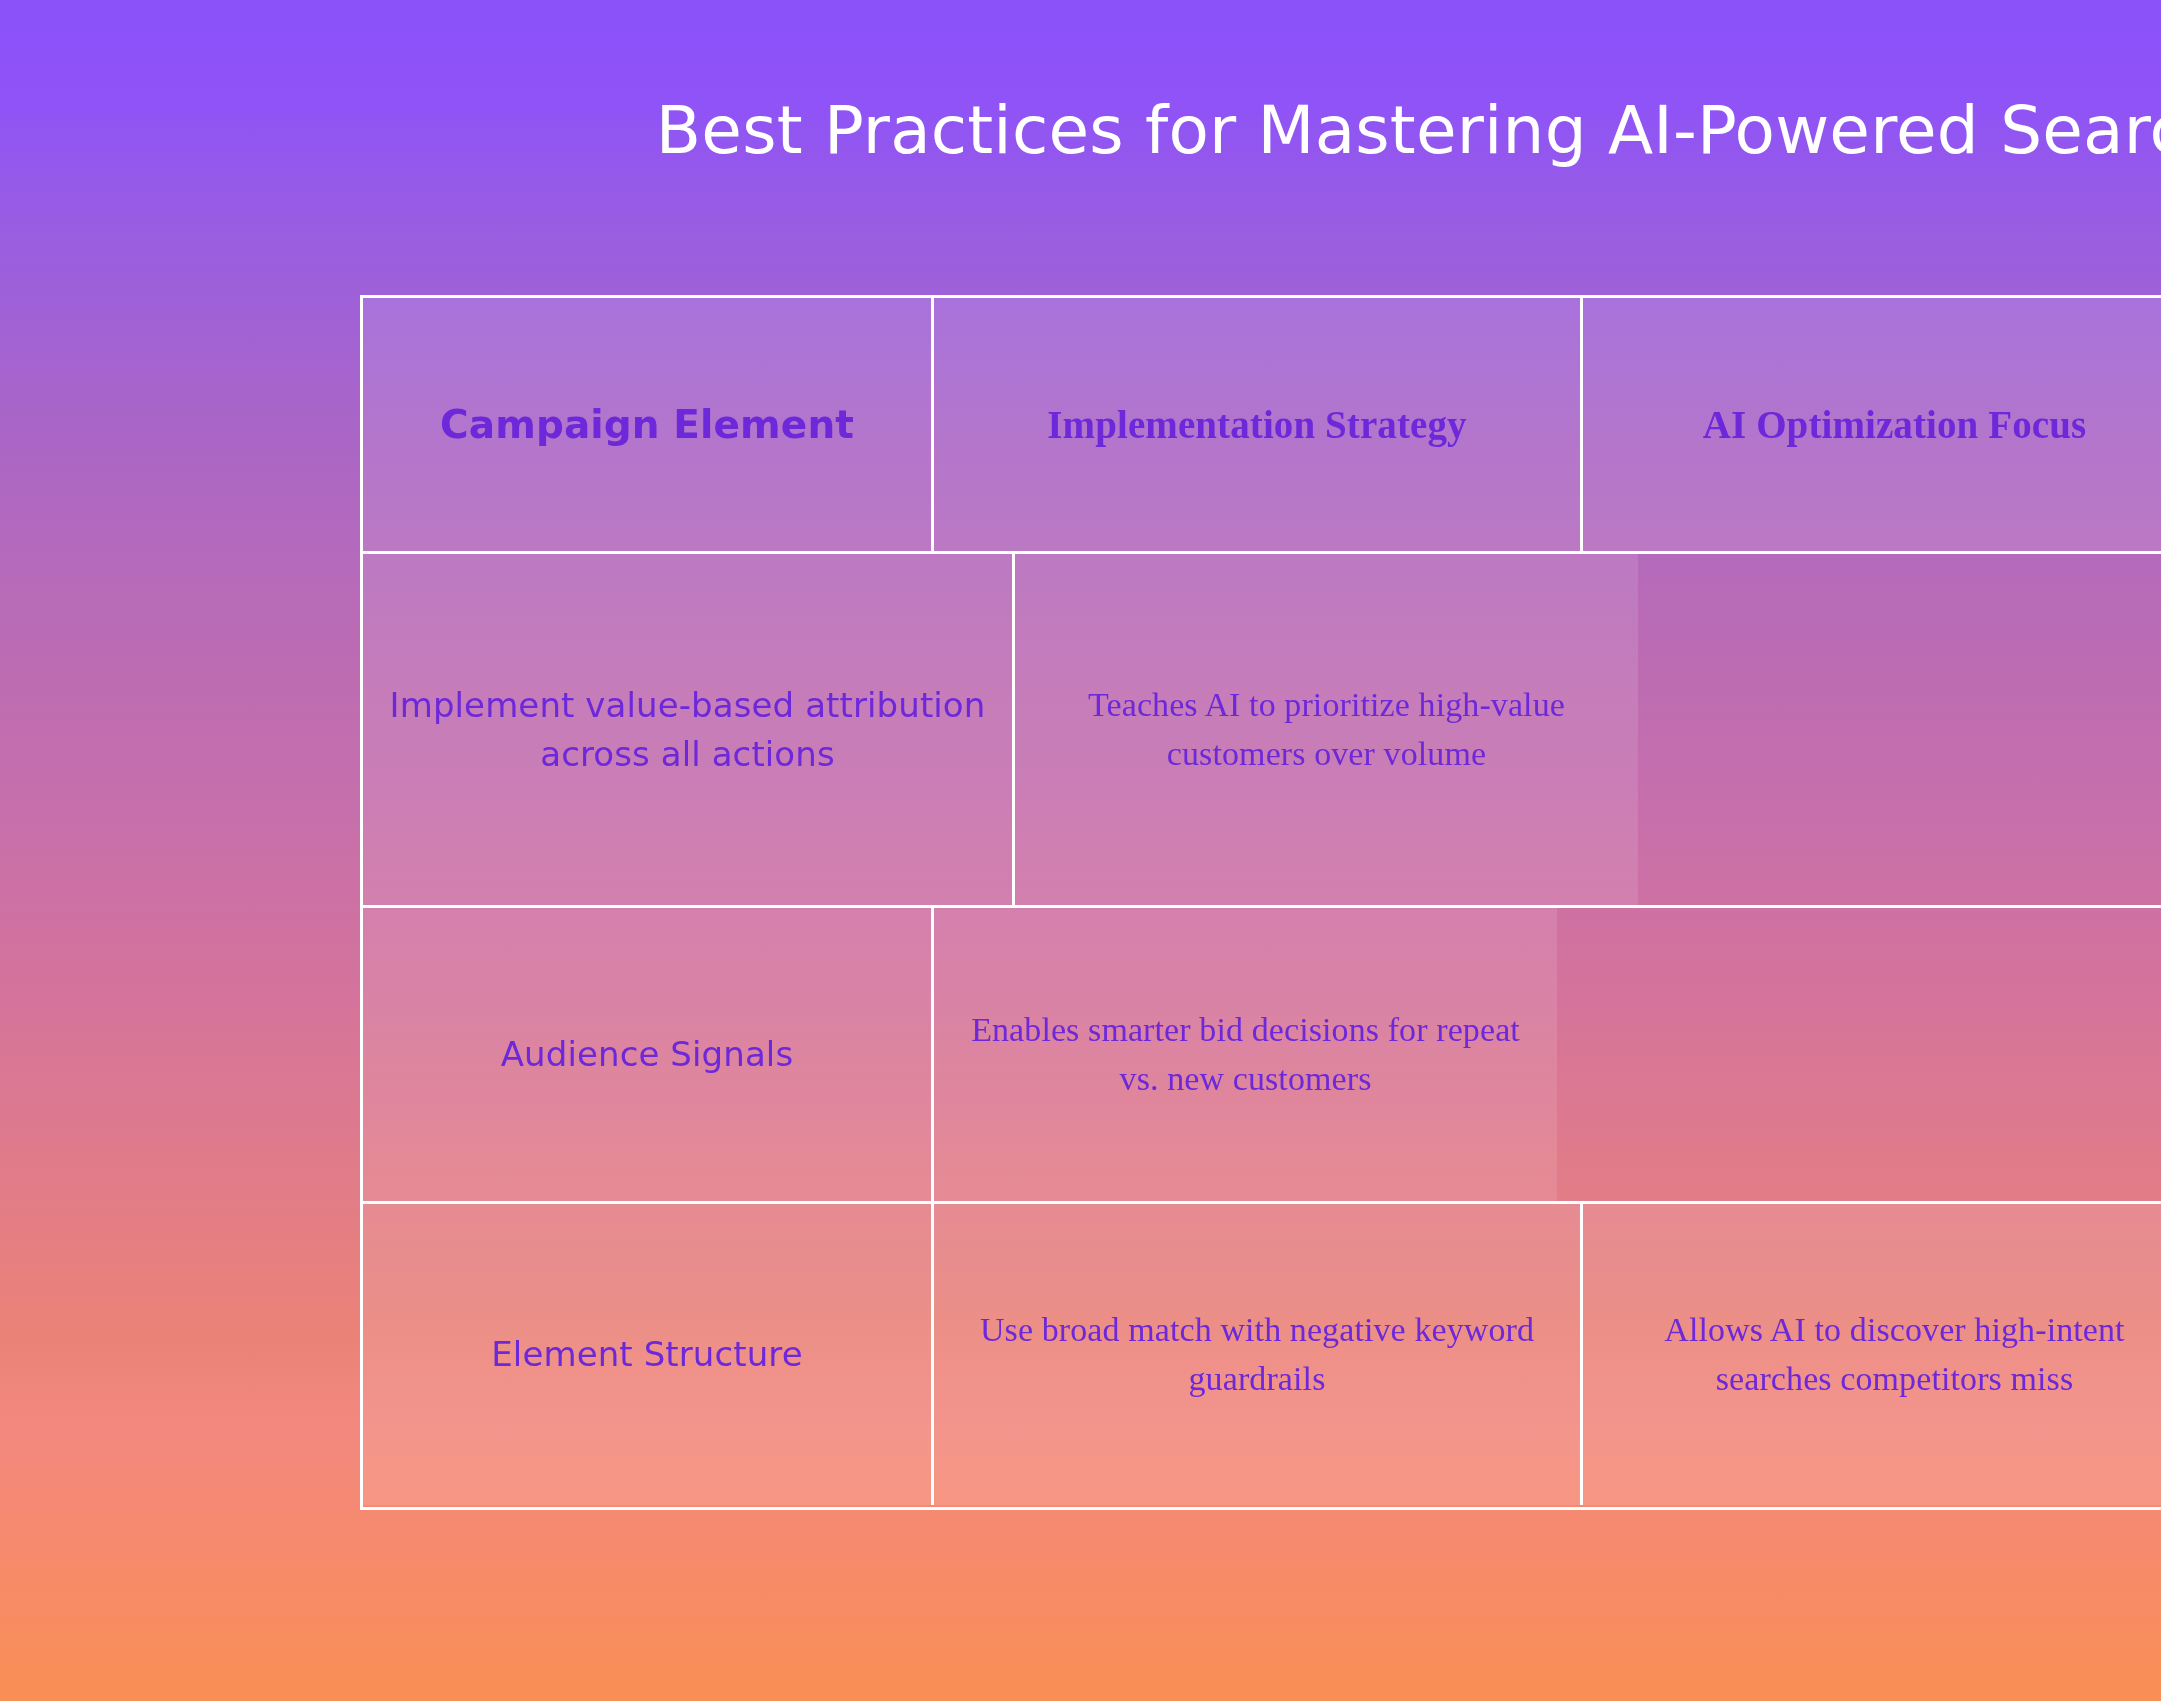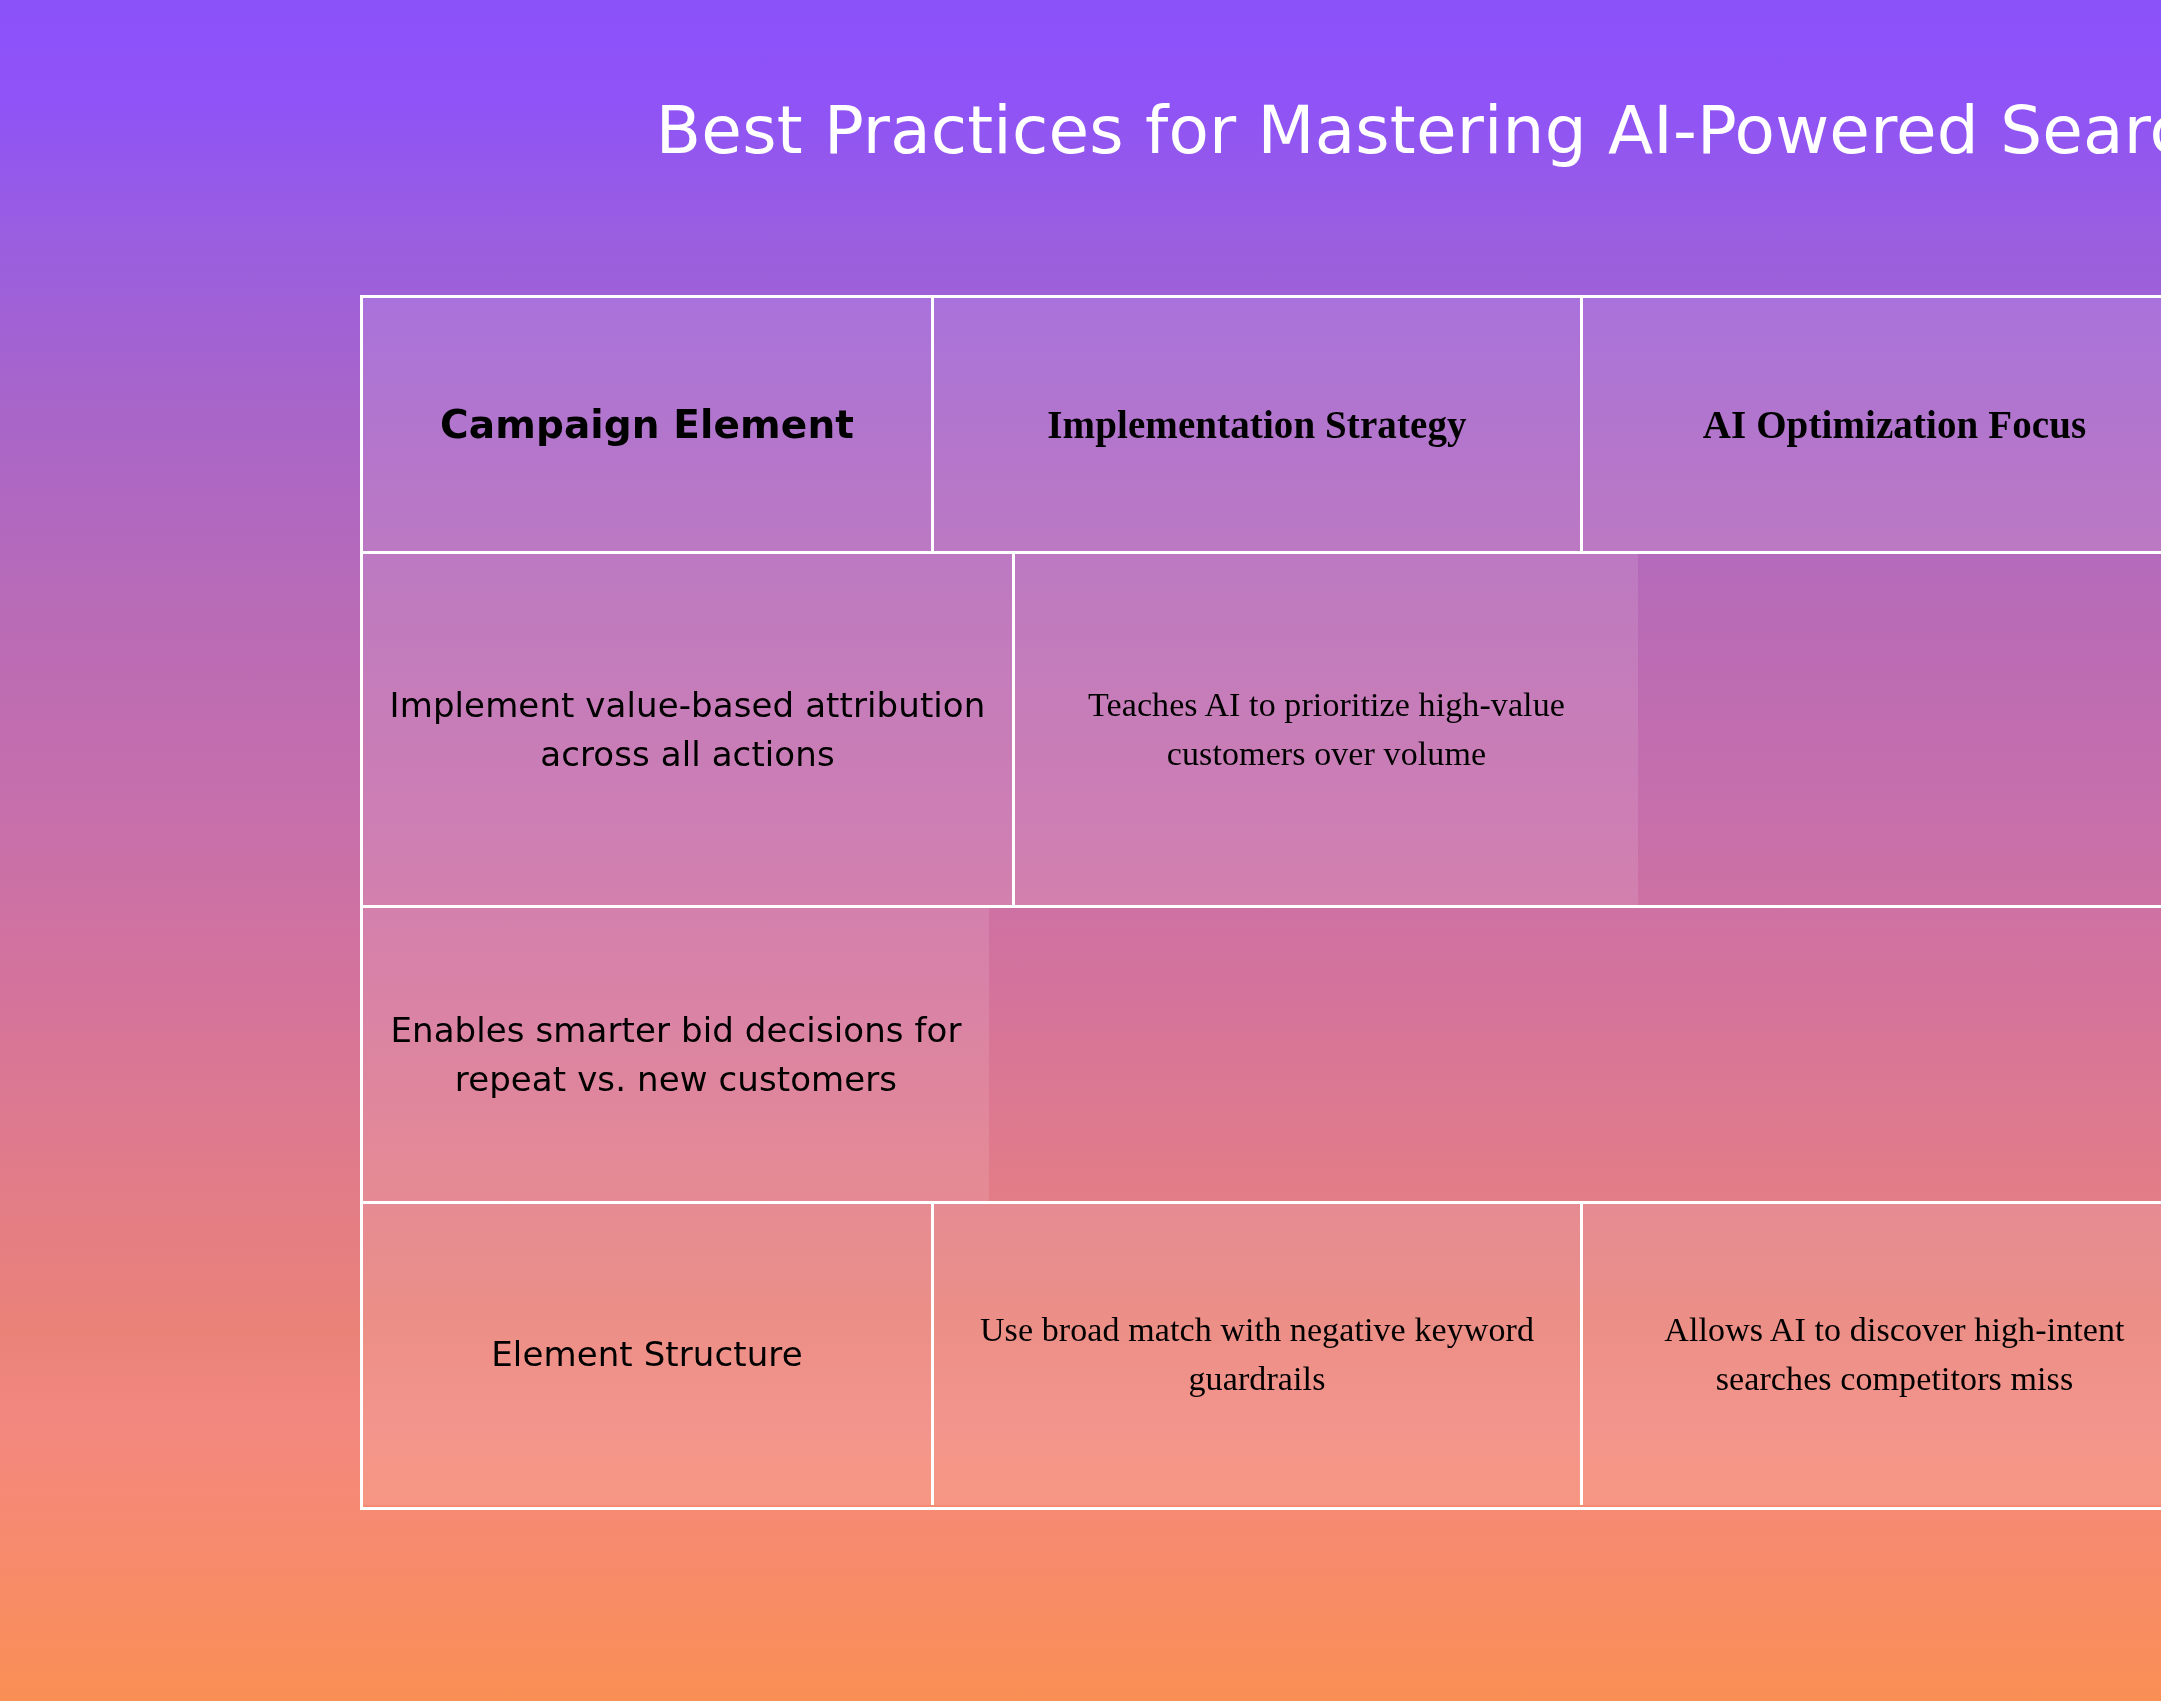--- a/index.html
+++ b/index.html
@@ -76,21 +76,21 @@
   .row + .row {
     border-top: 3.9px solid #ffffff;
   }
 
   .cell {
     box-sizing: border-box;
     display: flex;
     align-items: center;
     justify-content: center;
     text-align: center;
-    color: #000000;
+    color: #6d28d9;
     background: rgba(255,255,255,0.11);
     padding: 6px 21px;
     overflow: hidden;
   }
   .cell + .cell {
     border-left: 3.9px solid #ffffff;
     font-family: Liberation Serif, serif;
   }
 
   
@@ -140,20 +140,23 @@
       <div class="cell col-1">
         <span class="cell-text">Implement value-based attribution across all actions</span>
       </div>
       <div class="cell col-2">
         <span class="cell-text">Teaches AI to prioritize high-value customers over volume</span>
       </div>
 
     </div>
 
     <div class="row body-row body-row-1">
+      <div class="cell col-0">
+        <span class="cell-text">Audience Signals</span>
+      </div>
       <div class="cell col-2">
         <span class="cell-text">Enables smarter bid decisions for repeat vs. new customers</span>
       </div>
 
     </div>
 
     <div class="row body-row body-row-2">
       <div class="cell col-0">
         <span class="cell-text">Element Structure</span>
       </div>

